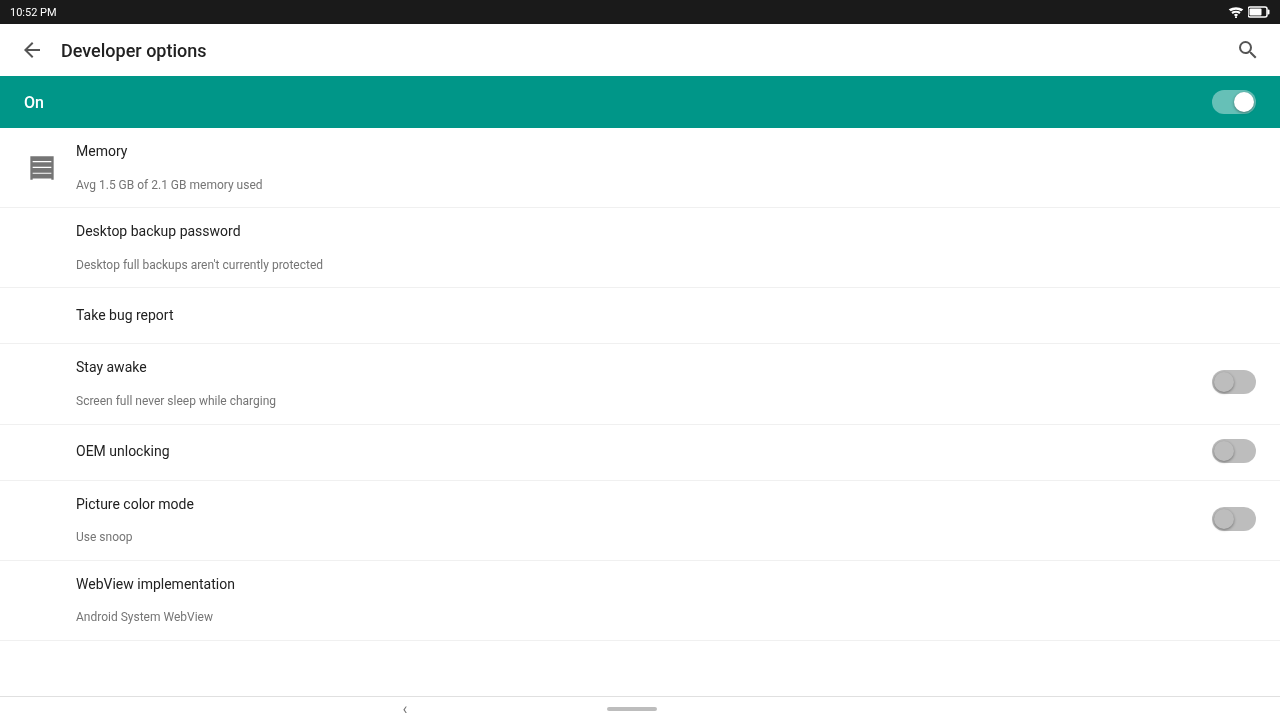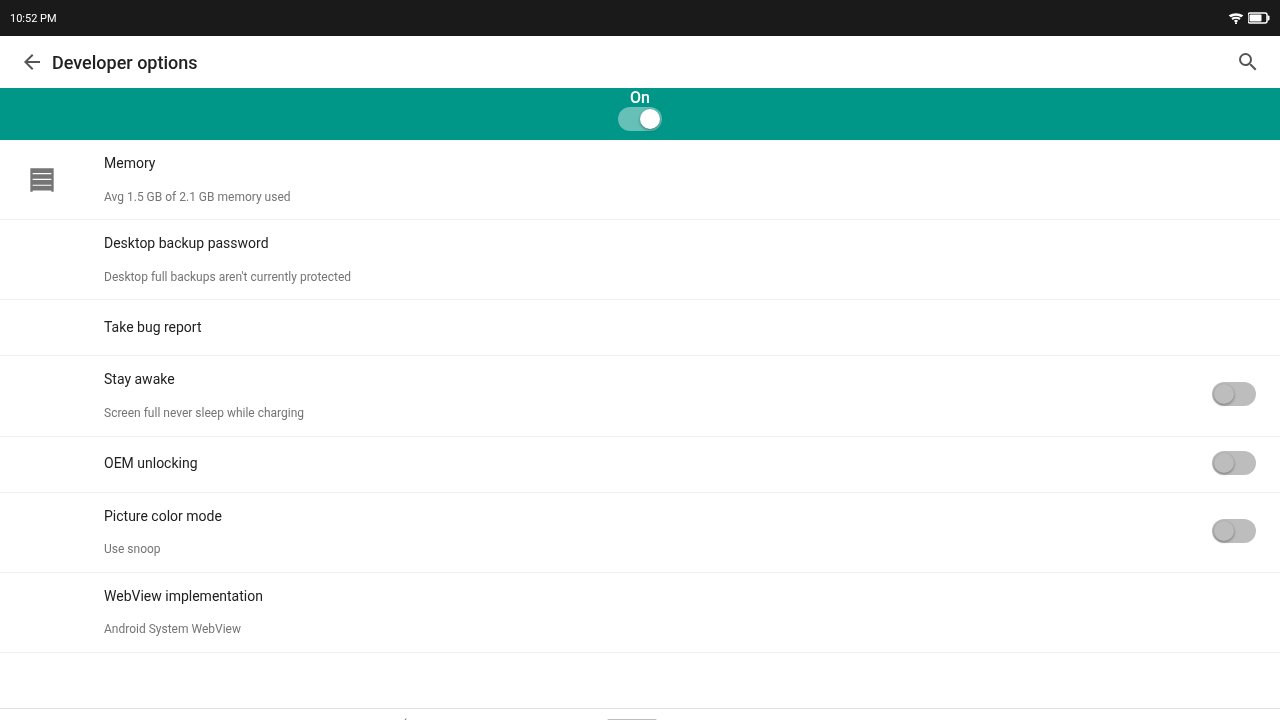--- a/index.html
+++ b/index.html
@@ -8,21 +8,21 @@
       background: #fafafa;
       width: 1280px;
       height: 720px;
       overflow: hidden;
       font-size: 14px;
       color: #212121;
     }
 
     
     .status-bar {
-      height: 36px;
+      height: 24px;
       background: #1a1a1a;
       display: flex;
       align-items: center;
       justify-content: space-between;
       padding: 0 10px;
       color: #fff;
       font-size: 11px;
     }
     .status-left {
       display: flex;
@@ -35,21 +35,21 @@
       gap: 4px;
     }
 
     
     .app-bar {
       height: 52px;
       background: #fff;
       display: flex;
       align-items: center;
       padding: 0 16px;
-      gap: 4px;
+      gap: 13px;
       box-shadow: 0 1px 3px rgba(0,0,0,0.12);
     }
     .back-btn {
       width: 32px;
       height: 32px;
       display: flex;
       align-items: center;
       justify-content: center;
       cursor: pointer;
       color: #555;
@@ -70,21 +70,21 @@
       color: #555;
     }
 
     
     .on-bar {
       height: 52px;
       background: #009688;
       display: flex;
       align-items: center;
       padding: 0 24px;
-      flex-direction: column;
+      justify-content: space-between;
     }
     .on-label {
       color: #fff;
       font-size: 16px;
       font-weight: 500;
     }
 
     
     .toggle {
       width: 44px;
@@ -126,21 +126,20 @@
     }
 
     
     .list-item {
       display: flex;
       align-items: center;
       padding: 14px 24px;
       min-height: 56px;
       border-bottom: 1px solid #f0f0f0;
       cursor: pointer;
-      gap: 28px;
     }
     .list-item-icon {
       width: 36px;
       height: 36px;
       margin-right: 16px;
       display: flex;
       align-items: center;
       justify-content: center;
       flex-shrink: 0;
       color: #757575;

